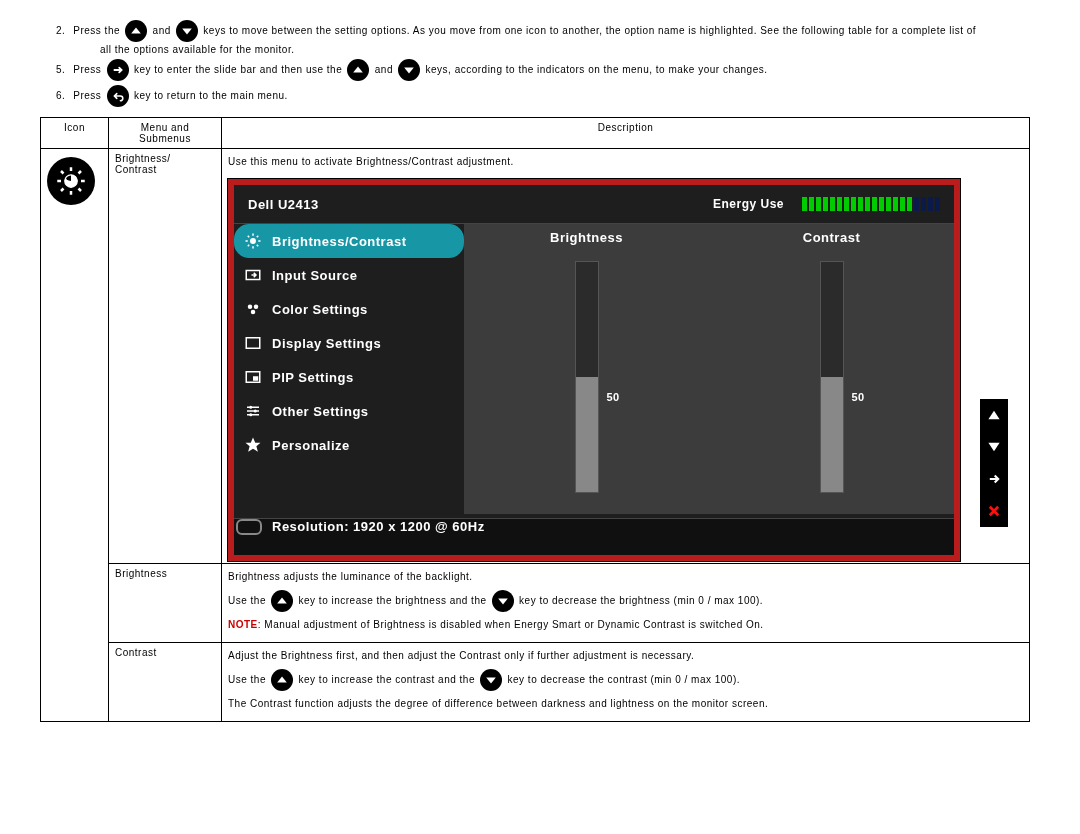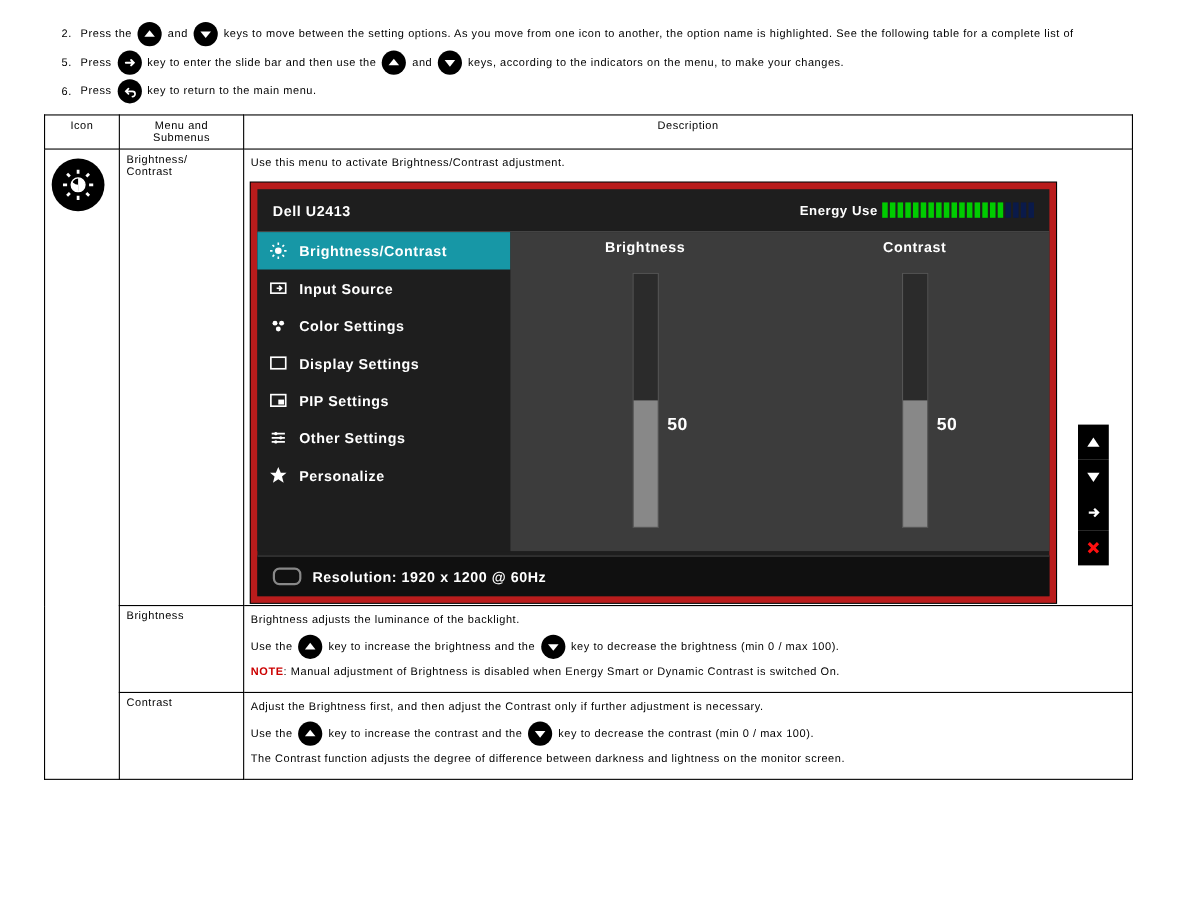--- a/index.html
+++ b/index.html
@@ -51,46 +51,46 @@
   .osd {
     width:720px; height:370px; background:#1e1e1e;
     color:#fff; font-family: Arial, sans-serif;
     position:relative; border:6px solid #b91c1c; box-shadow:0 0 0 1px #000;
   }
   .osd-top {
     display:flex; justify-content:space-between; align-items:center;
     padding:6px 14px; height:26px; font-size:13px; font-weight:bold;
     border-bottom:1px solid #444;
   }
-  .osd-top .right { display:flex; align-items:center; gap:4px; color:#fff; font-size:12px;}
+  .osd-top .right { display:flex; align-items:center; gap:18px; color:#fff; font-size:12px;}
   .energy-bars { display:flex; gap:2px; }
   .energy-bars span { width:5px; height:14px; background:#00cc00; }
   .energy-bars span.off { background:#0a1a4a; }
 
   .osd-body { display:flex; height:290px; }
   .osd-menu { width:230px; background:#1e1e1e; }
   .osd-menu .item {
     display:flex; align-items:center; gap:10px;
-    padding:4px 10px; height:26px; font-size:13px; font-weight:bold; color:#fff;
+    padding:4px 10px; height:26px; font-size:13px; font-weight:bold; color:#fff;border-radius:15px;
   }
   .osd-menu .item.active { background:#1797a6; }
   .osd-menu .item .micon { width:18px; height:18px; display:flex; align-items:center; justify-content:center;}
   .osd-menu .item .micon svg { width:18px; height:18px; }
 
   .osd-sliders { flex:1; display:flex; background:#3c3c3c; }
   .sld { flex:1; display:flex; flex-direction:column; align-items:center; padding-top:6px; position:relative;}
   .sld-title { font-size:13px; font-weight:bold; margin-bottom:10px; }
   .track { width:22px; height:230px; background:#2b2b2b; border:1px solid #555; position:relative; margin-top:6px;}
   .fill { position:absolute; bottom:0; left:0; right:0; background:#888; height:50%; }
-  .sld-val { position:absolute; left:calc(50% + 20px); top:calc(50% + 22px); font-size:16px; font-weight:bold;}
+  .sld-val { position:absolute; left:calc(50% + 20px); top:calc(50% + 22px); font-size:11px; font-weight:bold;}
 
   .osd-bottom {
     position:absolute; left:0; right:0; bottom:0; height:36px;
-    background:#101010; color:#fff; display:flex; align-items:center;
-    padding:0 14px; font-size:13px; font-weight:bold; border-top:1px solid #444;
+    background:#101010; color:#fff; display:flex; align-items:flex-start;
+    padding:0 2px; font-size:13px; font-weight:bold; border-top:1px solid #444;
     gap:10px;
   }
   .osd-bottom .linkicon { width:22px; height:12px; border:2px solid #888; border-radius:6px;}
 
   .osd-right-btns {
     position:absolute; right:0; top:220px; width:28px;
     display:flex; flex-direction:column;
   }
   .osd-right-btns .rb {
     width:28px; height:32px; background:#000; color:#fff;
@@ -116,20 +116,21 @@
         </svg>
       </span>
     <span>and</span>
     <span class="circ">
         <svg viewBox="0 0 10 10">
           <path d="M5 8 L1 3 L9 3 Z" fill="#fff"></path>
         </svg>
       </span>
     <span>keys to move between the setting options. As you move from one icon to another, the option name is highlighted. See the following table for a complete list of</span>
   </div>
+  <div class="indent-sub">all the options available for the monitor.</div>
 
 
 
   <div class="instr">
     <span class="num">5.</span>
     <span>Press</span>
     <span class="circ">
         <svg viewBox="0 0 10 10">
           <path d="M2 5 L8 5 M6 3 L8 5 L6 7" stroke="#fff" stroke-width="1.5" fill="none" stroke-linecap="round"></path>
         </svg>

